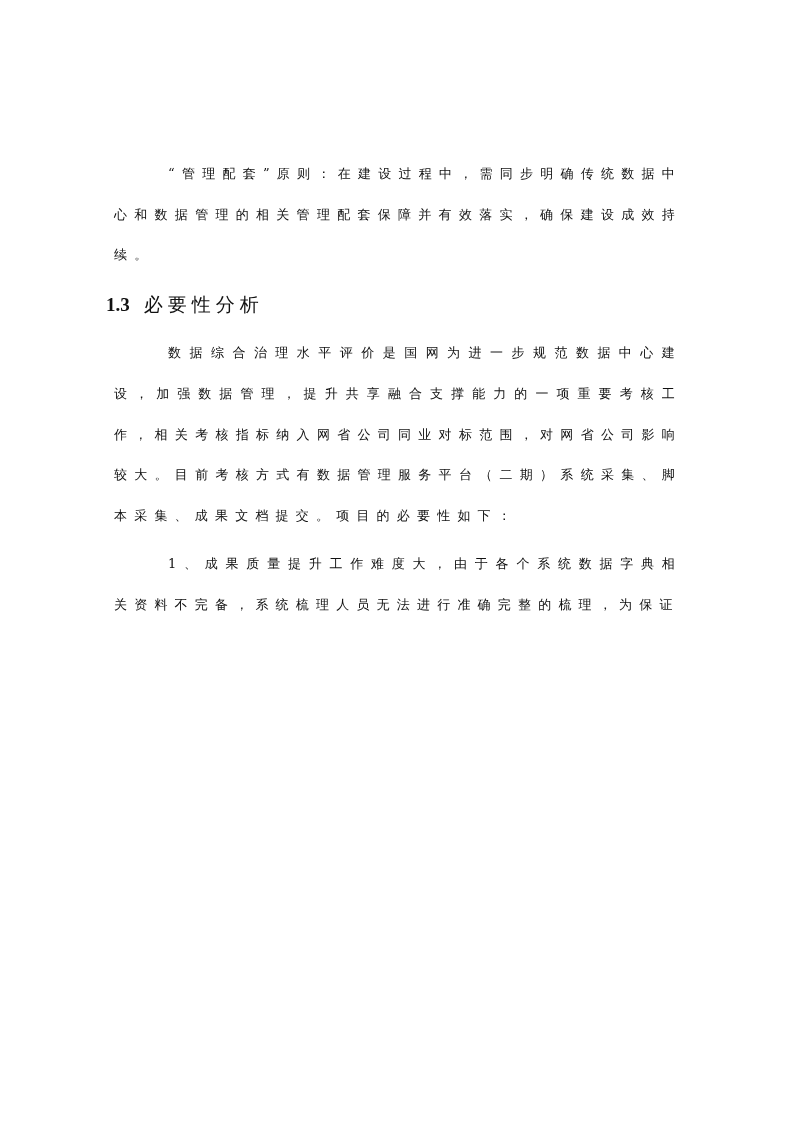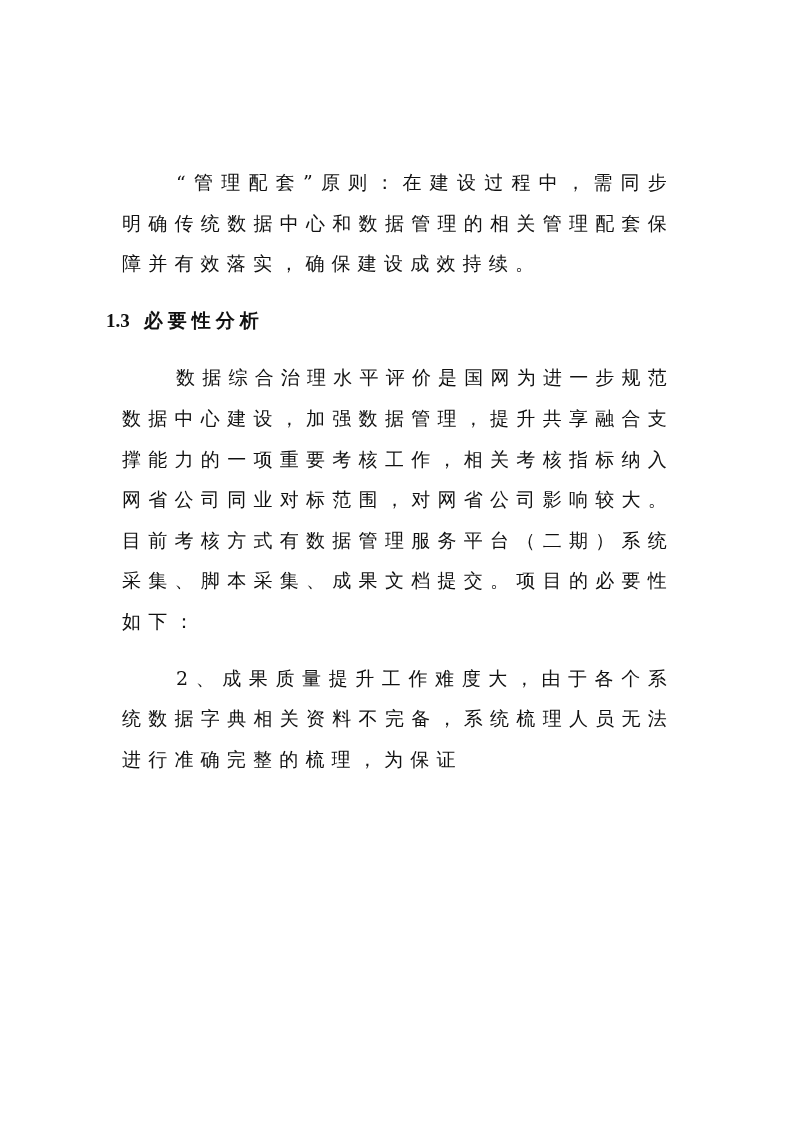--- a/index.html
+++ b/index.html
@@ -1,28 +1,28 @@
 <!DOCTYPE html>
 <html><head>
 <meta charset="utf-8">
 <style>
   html, body { margin: 0; padding: 0; background: #ffffff; }
   body { width: 793px; height: 1122px; position: relative; overflow: hidden;
          font-family: "DejaVu Serif", "Liberation Serif", serif; color: #111; }
   .page { position: absolute; left: 106px; top: 146px; width: 584px; }
-  .para { font-size: 19px; line-height: 40.6px; letter-spacing: 7.2px;
-          text-align: justify; margin: 16px; word-break: break-all; }
+  .para { font-size: 13px; line-height: 40.6px; letter-spacing: 7.2px;
+          text-align: justify; margin: 8px; word-break: break-all; }
   .indent { text-indent: 54px; }
   .heading { font-size: 19px; line-height: 40.6px; font-weight: bold; margin: 0; letter-spacing: 2px; }
   .heading .num { font-family: "Liberation Serif", serif; font-weight: bold; letter-spacing: 0; margin-right: 14px; }
-  .heading .txt { font-weight: bold; letter-spacing: 5px; }
+  .heading .txt { font-weight: normal; letter-spacing: 5px; }
 </style>
 </head>
 <body>
 
 <div class="page">
   <p class="para indent">“管理配套”原则：在建设过程中，需同步明确传统数据中心和数据管理的相关管理配套保障并有效落实，确保建设成效持续。</p>
   <p class="heading">
     <span class="num">1.3</span><span class="txt">必要性分析</span>
   </p>
   <p class="para indent">数据综合治理水平评价是国网为进一步规范数据中心建设，加强数据管理，提升共享融合支撑能力的一项重要考核工作，相关考核指标纳入网省公司同业对标范围，对网省公司影响较大。目前考核方式有数据管理服务平台（二期）系统采集、脚本采集、成果文档提交。项目的必要性如下：</p>
-  <p class="para indent">2、成果质量提升工作难度大，由于各个系统数据字典相关资料不完备，系统梳理人员无法进行准确完整的梳理，为保证</p>
+  <p class="para indent">1、成果质量提升工作难度大，由于各个系统数据字典相关资料不完备，系统梳理人员无法进行准确完整的梳理，为保证</p>
 </div>
 
 </body></html>

